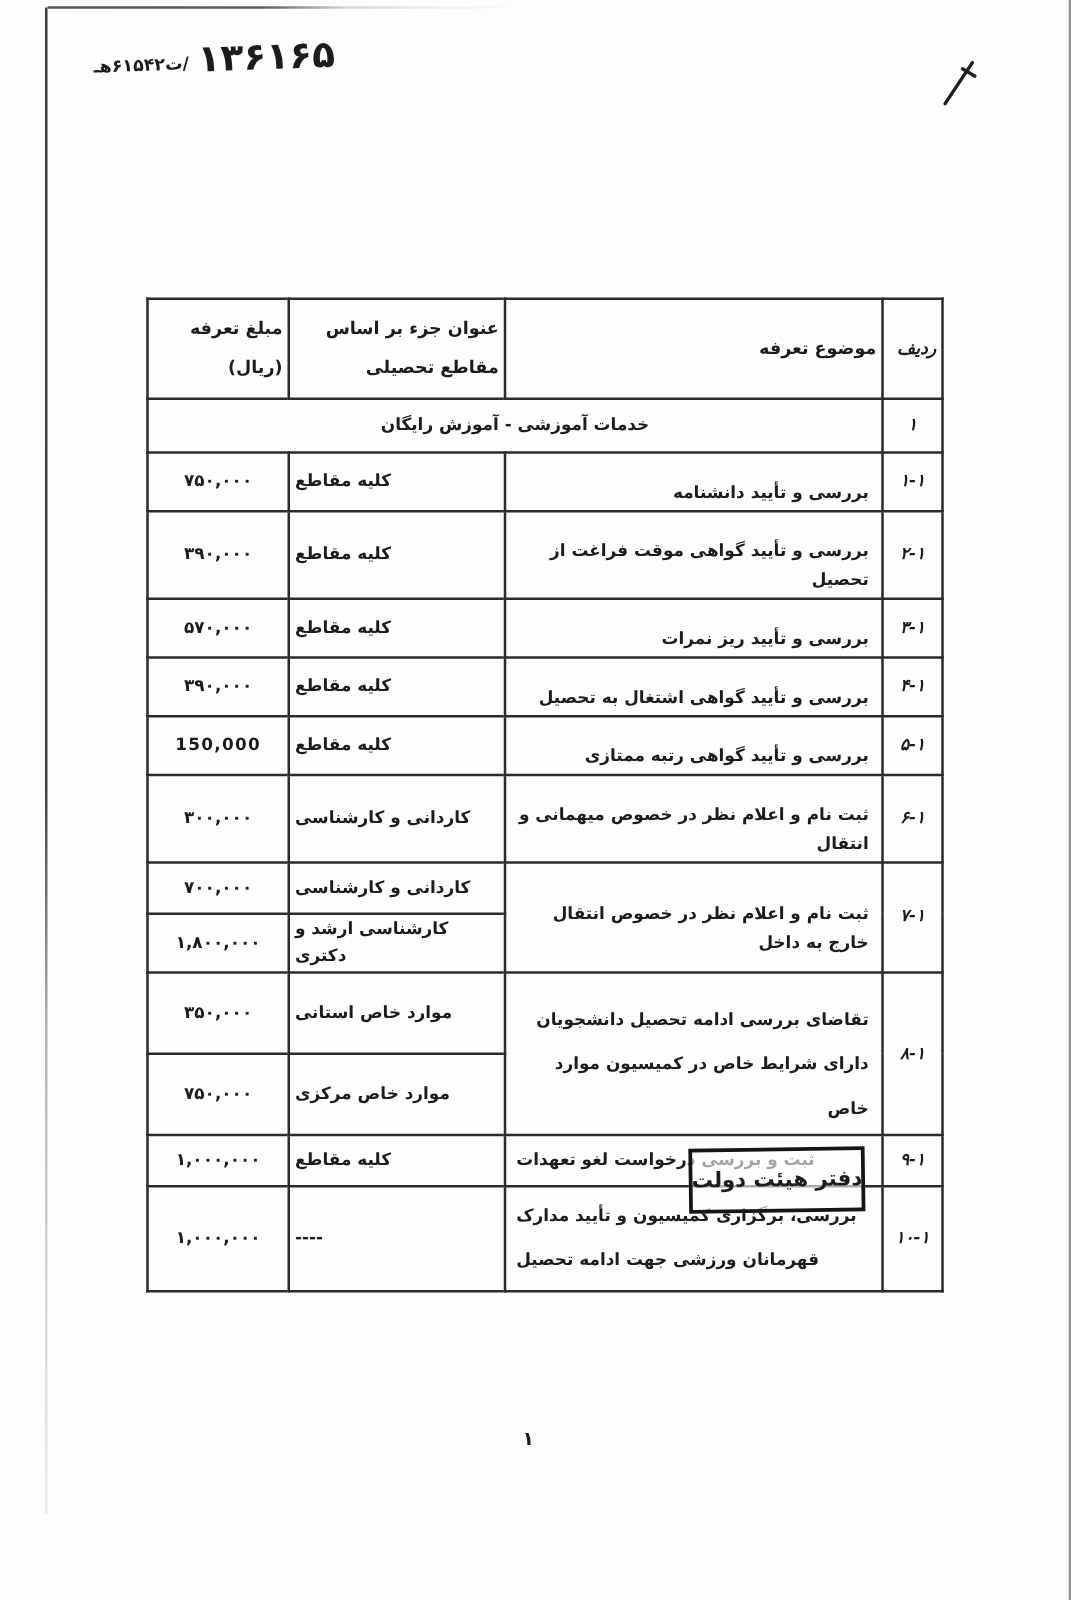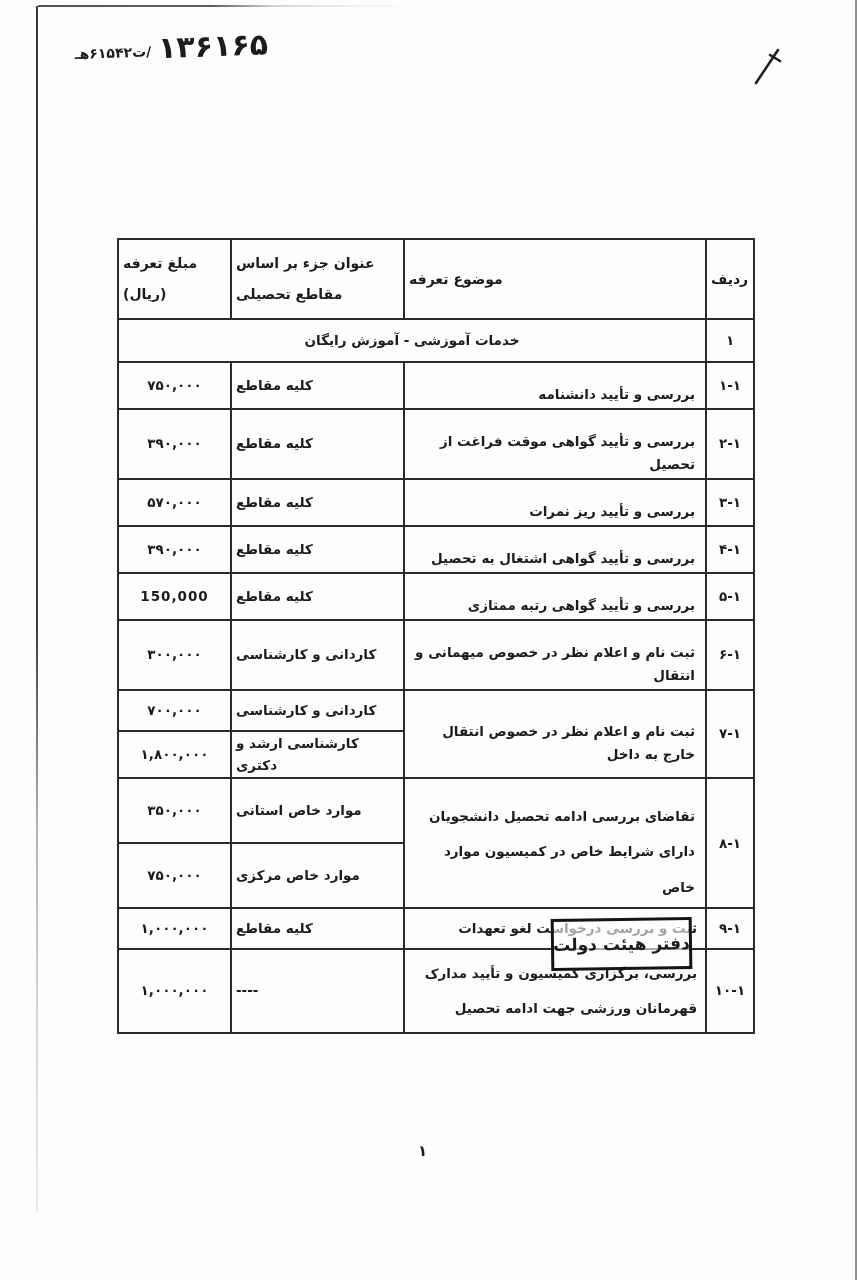--- a/index.html
+++ b/index.html
@@ -43,27 +43,27 @@
   }
   col.c-no  { width:48px; }
   col.c-sub { width:302px; }
   col.c-lvl { width:173px; }
   col.c-amt { width:113px; }
   tr.r-head   { height:80px; }
   tr.r-section{ height:43px; }
   tr.r-std    { height:41px; }
   tr.r-sub    { height:41px; }
   tr.r-tall   { height:84px; }
-  td.no   { text-align:center; font-size:13px; }
+  td.no   { text-align:center; font-size:13px;font-style:italic; }
   td.subj { text-align:right; padding:20px 10px 2px 6px; }
-  td.subj.center { text-align:right; padding:2px 8px; }
+  td.subj.center { text-align:left; padding:2px 8px; }
   td.subj.two-line { line-height:2.6; }
   td.lvl  { text-align:left; padding:0 4px; }
   td.amt  { text-align:center; letter-spacing:1px; }
-  tr.r-head td { text-align:left; font-size:14px; line-height:2.2; padding:0 4px; }
+  tr.r-head td { text-align:right; font-size:14px; line-height:2.2; padding:0 4px; }
   td.section-title { text-align:center; font-size:14px;margin-top:17px; }
   
   .stamp {
     position:absolute; left:551px; top:918px; width:141px; height:52px;
     border:3.5px solid #151515; display:flex; align-items:center; justify-content:center;
     transform:rotate(-0.8deg); background:rgba(255,255,255,.6);
   }
   .stamp-label { font-size:17px; font-weight:bold; direction:rtl; white-space:nowrap; }
   
   .page-number {

